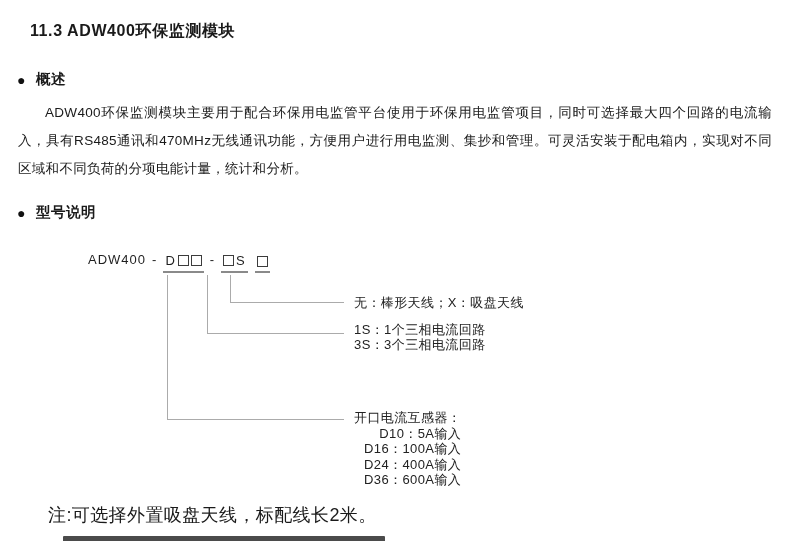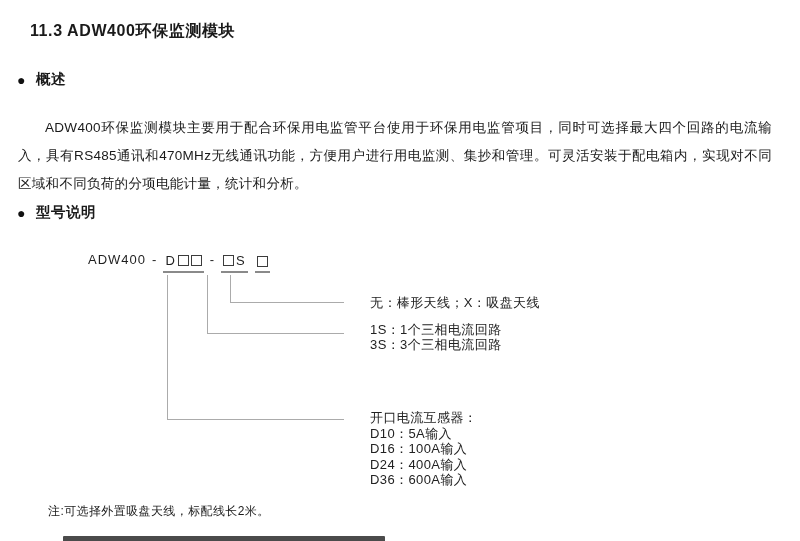--- a/index.html
+++ b/index.html
@@ -20,21 +20,21 @@
 
   .sec-head {
     display: flex; align-items: center; gap: 10px;
     font-size: 14.5px; font-weight: bold; letter-spacing: 0.5px;
   }
   .sec-head .bullet { font-size: 14px; line-height: 1; color: #111; }
 
   .overview-para {
     left: 18px; top: 99px; width: 754px;
     font-size: 13.5px; line-height: 28px;
-    text-align: justify; text-indent: 2em; letter-spacing: 0.3px; margin-top: 15px;
+    text-align: justify; text-indent: 2em; letter-spacing: 0.3px;
   }
 
   .model-code {
     left: 88px; top: 252px;
     display: flex; align-items: flex-end;
     font-size: 13px; letter-spacing: 1px; font-weight: 500;
     color: #1f1f1f;
   }
   .model-code .plain { padding-bottom: 6px; }
   .model-code .dash { padding: 0 6px 6px 6px; }
@@ -48,31 +48,31 @@
     width: 11px; height: 11px;
     border: 1.5px solid #3c3c3c; background: #fff;
     display: inline-block;
   }
   .seg-gap { width: 7px; }
 
   .vline { width: 1px; background: #ababab; }
   .hline { height: 1px; background: #ababab; }
 
   .callout {
-    left: 370px;
-    font-size: 13px; letter-spacing: 0.4px; color: #222;
+    left: 354px;
+    font-size: 13px; letter-spacing: 0.4px; color: #222; text-align: right;
   }
   .callout div { white-space: nowrap; }
   .callout-a { top: 295px; line-height: 15px; }
   .callout-b { top: 322px; line-height: 15.3px; }
   .callout-c { top: 410px; line-height: 15.5px; }
 
   .footnote {
     left: 48px; top: 503px;
-    font-size: 12px; letter-spacing: 0.4px;
+    font-size: 18px; letter-spacing: 0.4px;
   }
 
   .bottom-bar {
     left: 63px; top: 536px; width: 322px; height: 6px;
     background: #4b4b4b; border-radius: 1px;
   }
 </style>
 </head>
 <body>
 

